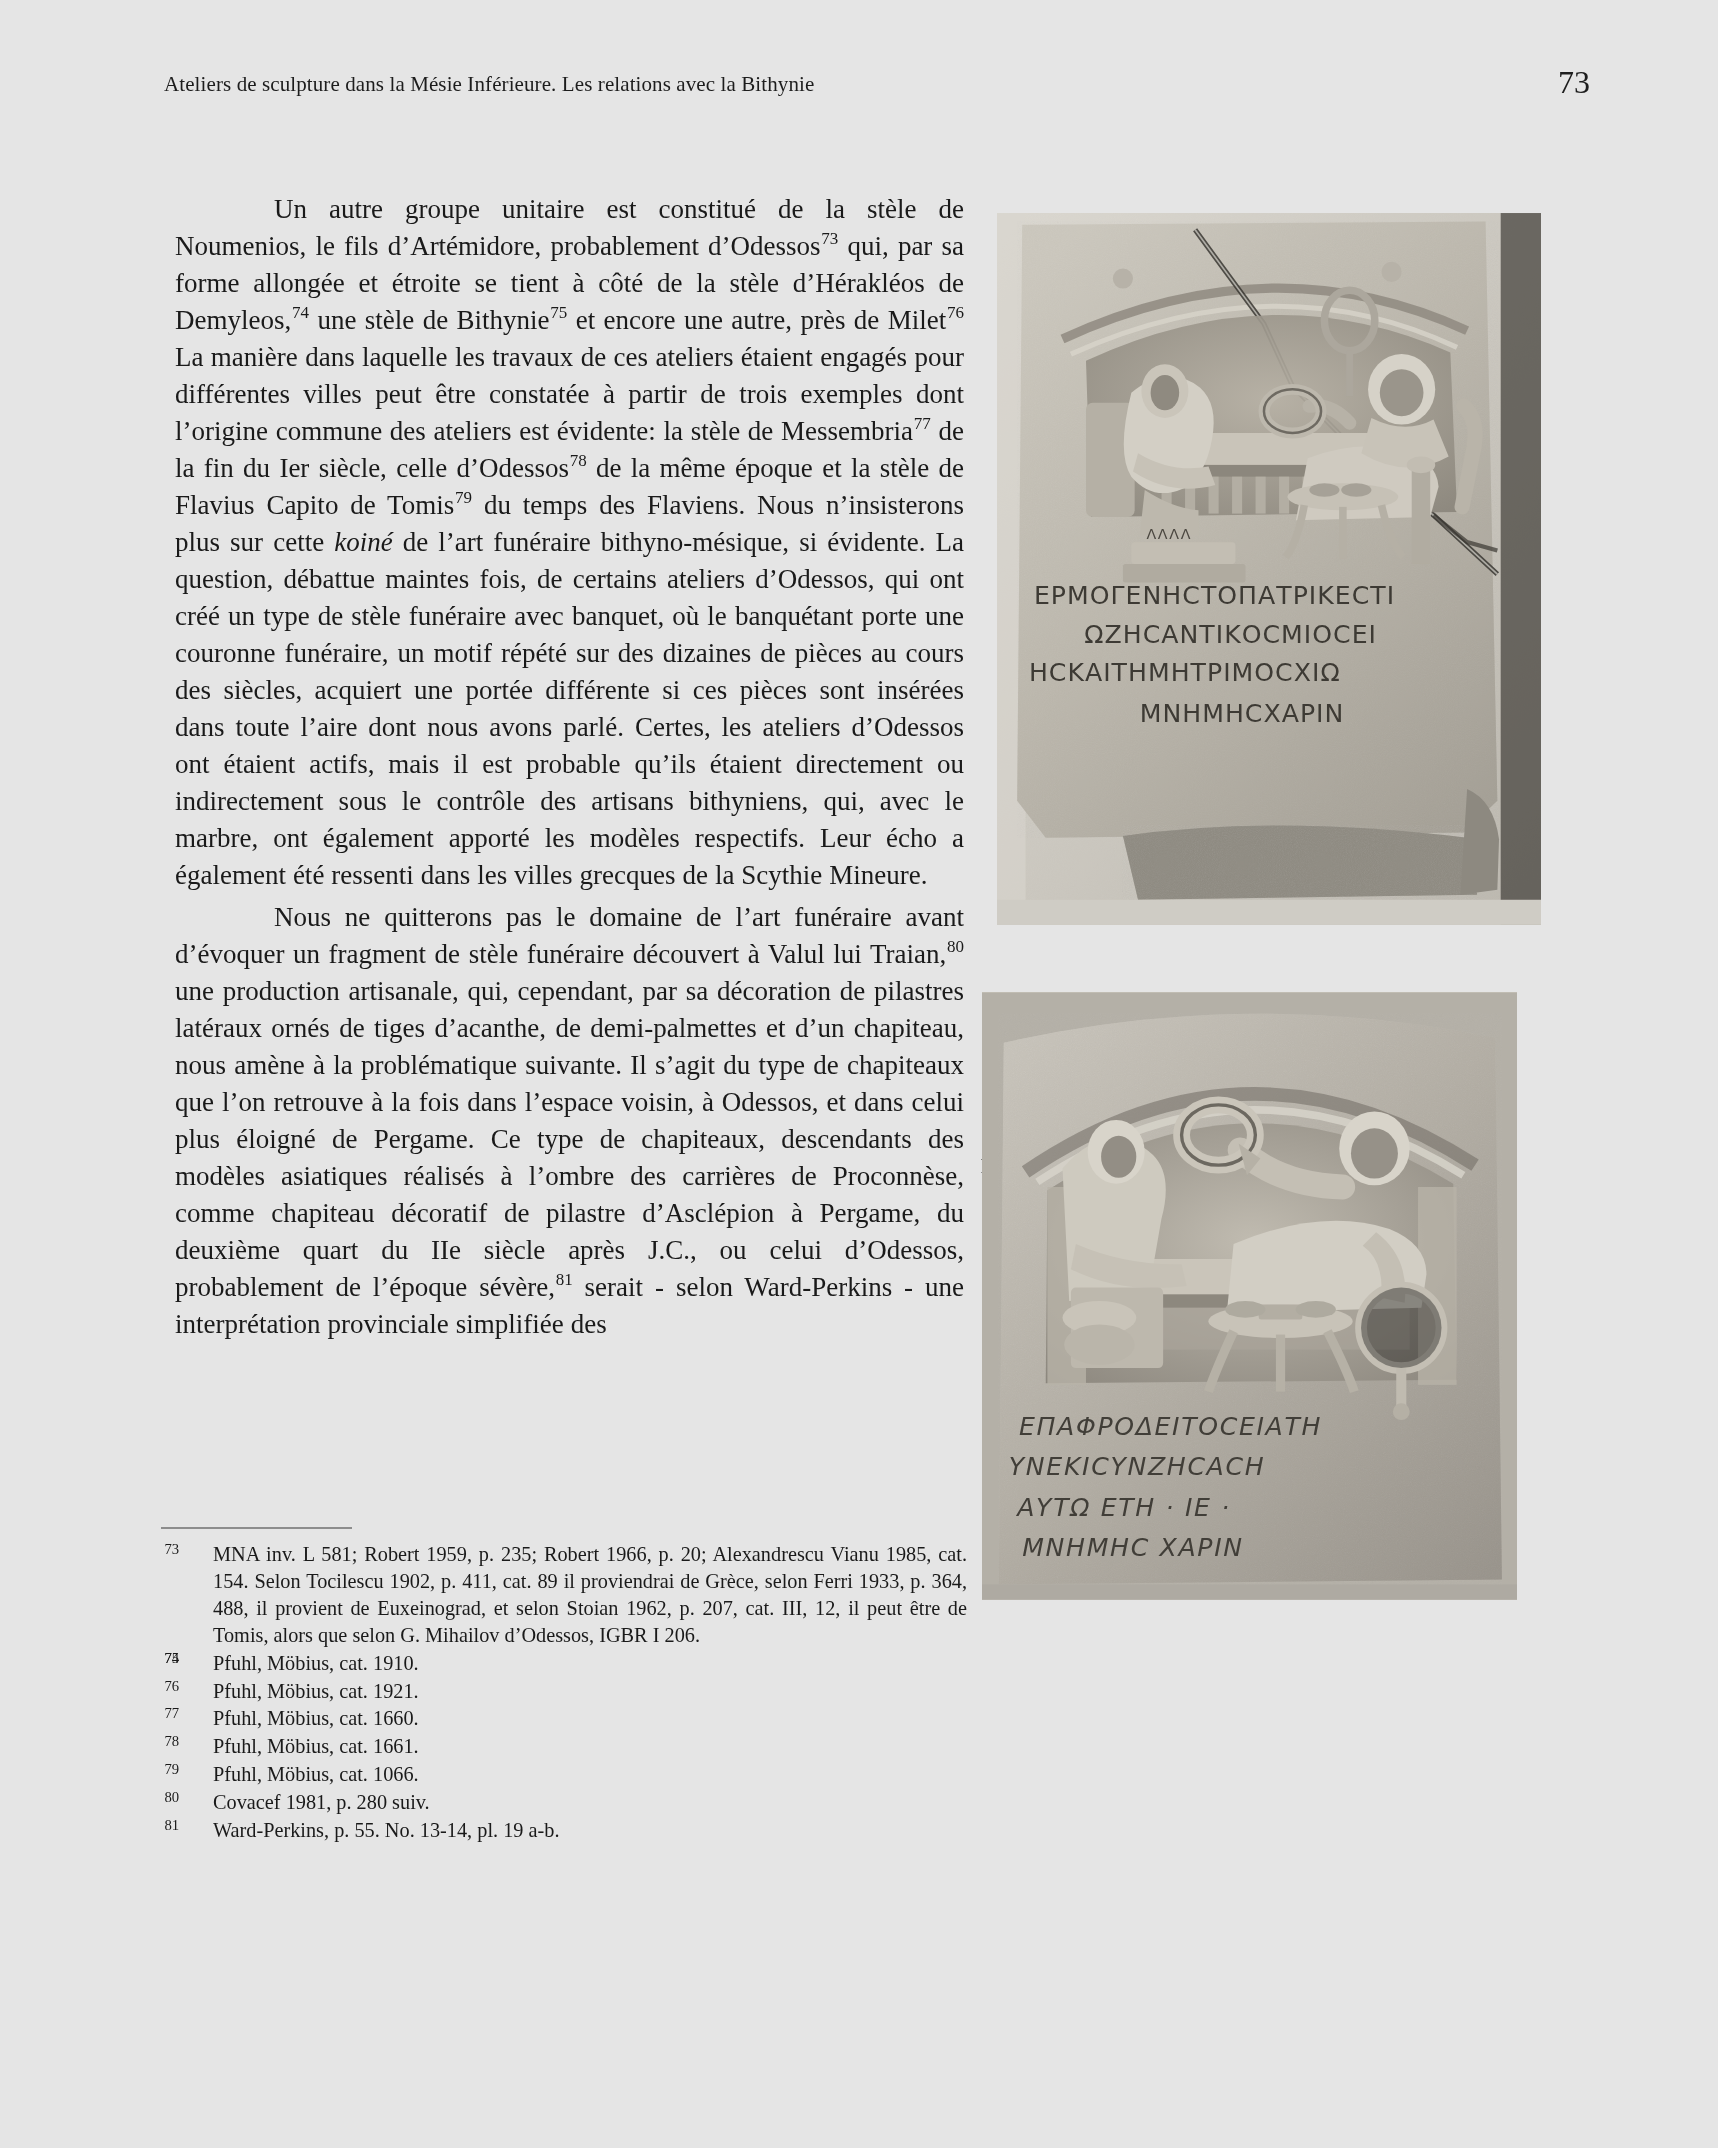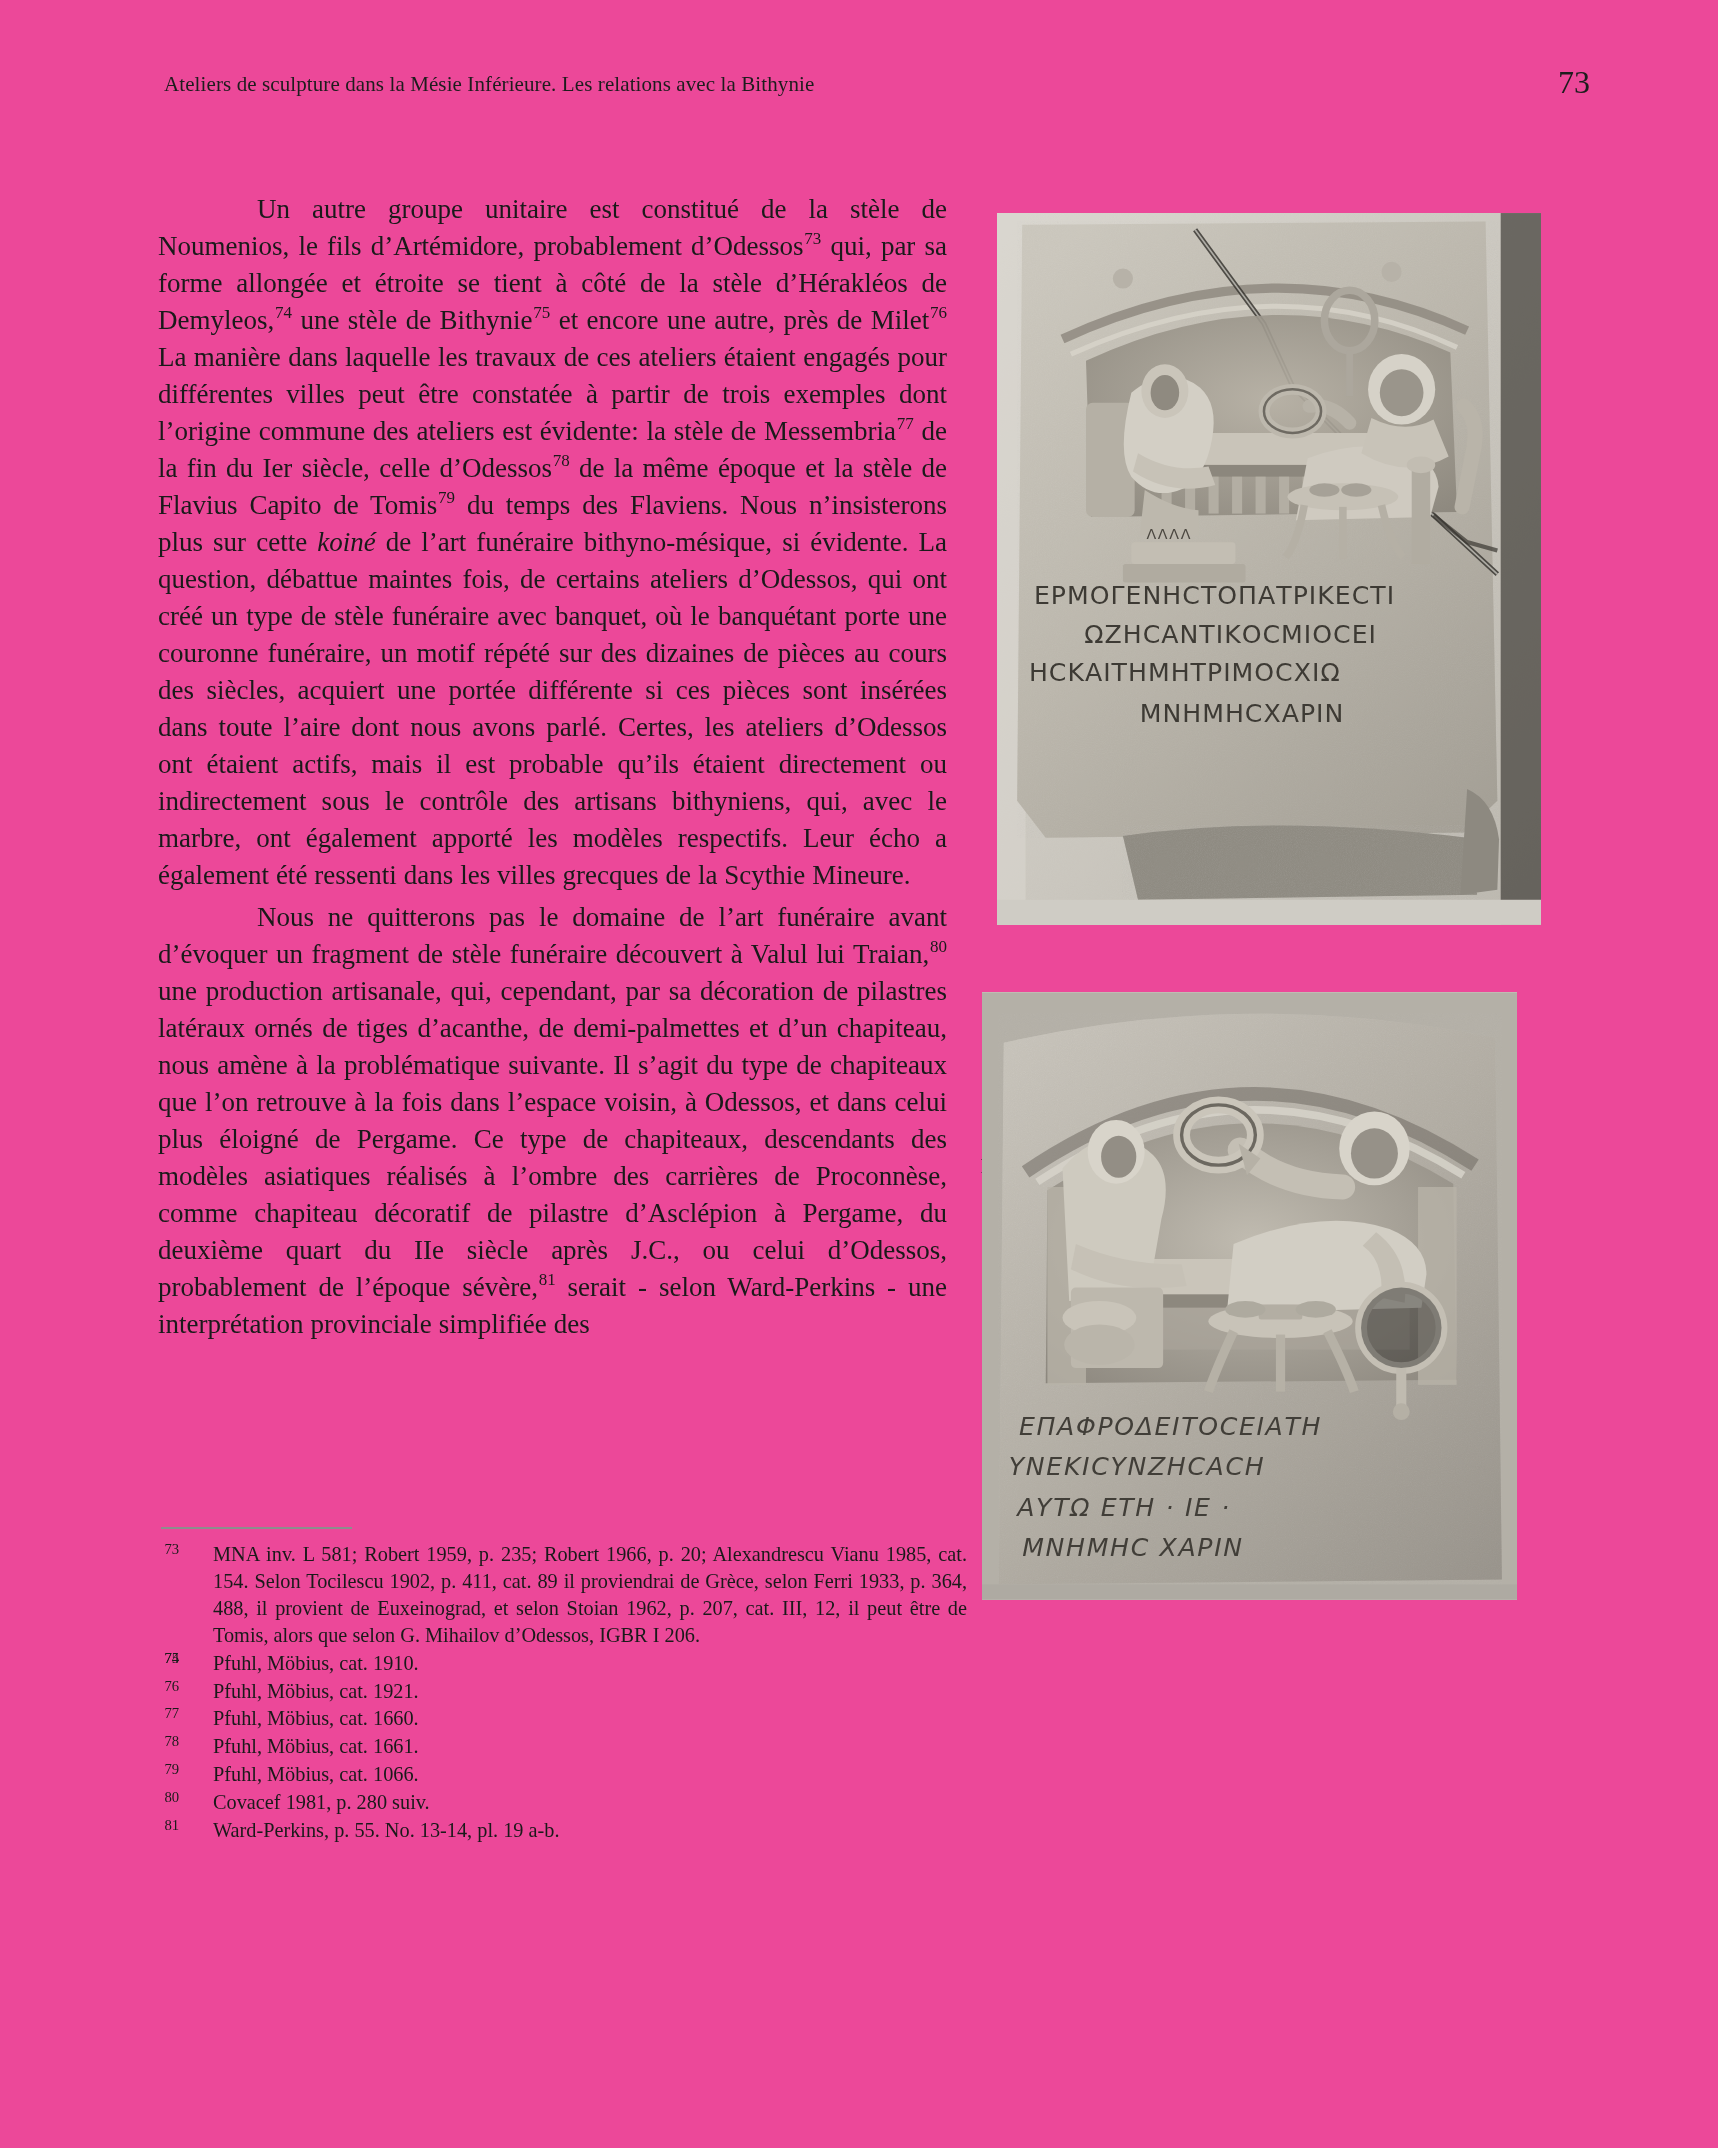--- a/index.html
+++ b/index.html
@@ -12,21 +12,21 @@
     height: 2148px;
     position: relative;
     font-family: "Liberation Serif", "DejaVu Serif", serif;
     color: #1a1a1a;
     overflow: hidden;
   }
 
   .page {
     position: absolute;
     inset: 0;
-    background: #ec4899;
+    background: #e5e5e5;
   }
 
   
   .running-head {
     position: absolute;
     top: 72px;
     left: 164px;
     font-size: 21px;
     letter-spacing: 0.1px;
     color: #1d1d1d;
@@ -37,21 +37,21 @@
     top: 64px;
     right: 128px;
     font-size: 32px;
     color: #1d1d1d;
   }
 
   
   .text-col {
     position: absolute;
     top: 191px;
-    left: 158px;
+    left: 175px;
     width: 789px;
   }
   .body-par {
     font-size: 27px;
     line-height: 37px;
     text-align: justify;
     text-justify: inter-word;
     text-indent: 99px;
     margin: 0 0 0 0;
     hyphens: none;

